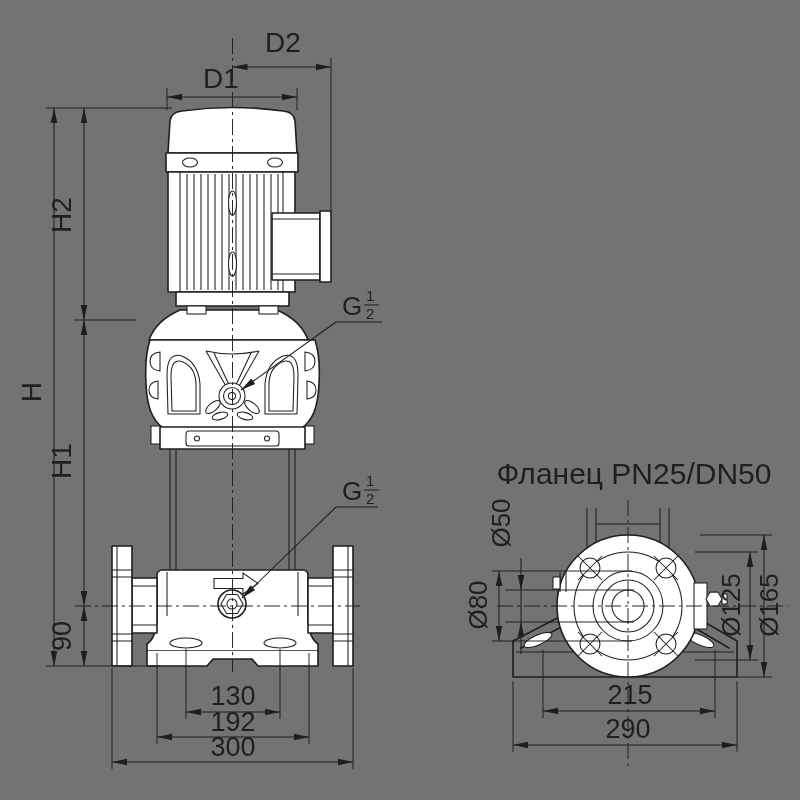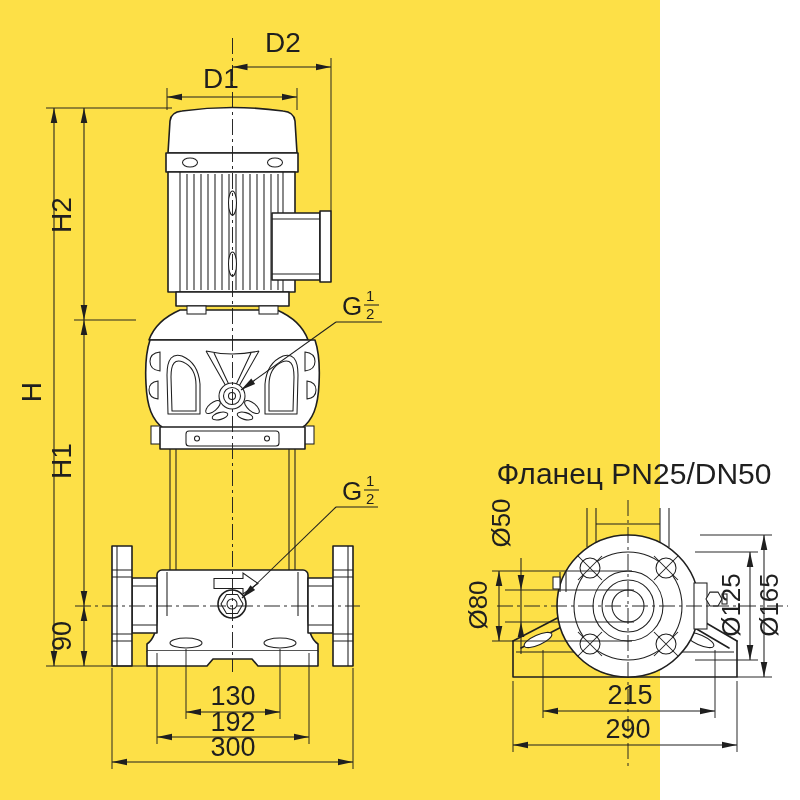--- a/index.html
+++ b/index.html
@@ -1,16 +1,16 @@
 <!DOCTYPE html>
 <html><head>
 <meta charset="utf-8">
 <style>
   html,body{margin:0;padding:0;background:#ffffff;}
-  .stage{width:660px;height:800px;position:relative;background:#fde047;}
+  .stage{width:800px;height:800px;position:relative;background:#737373;}
   svg{display:block;}
   .ln  {stroke:#1f1f1f;stroke-width:1.6;fill:none;stroke-linejoin:round;stroke-linecap:round;}
   .lnf {stroke:#1f1f1f;stroke-width:1.6;fill:#ffffff;stroke-linejoin:round;}
   .thin{stroke:#1f1f1f;stroke-width:1.05;fill:none;stroke-linejoin:round;}
   .thf {stroke:#1f1f1f;stroke-width:1.05;fill:#ffffff;}
   .dim {stroke:#1f1f1f;stroke-width:1.05;fill:none;}
   .ext {stroke:#1f1f1f;stroke-width:0.95;fill:none;}
   .cl  {stroke:#1f1f1f;stroke-width:0.95;fill:none;stroke-dasharray:16 4 3 4;}
   text {fill:#1f1f1f;font-family:"Liberation Sans",sans-serif;}
   .dimtext{font-size:27px;}

